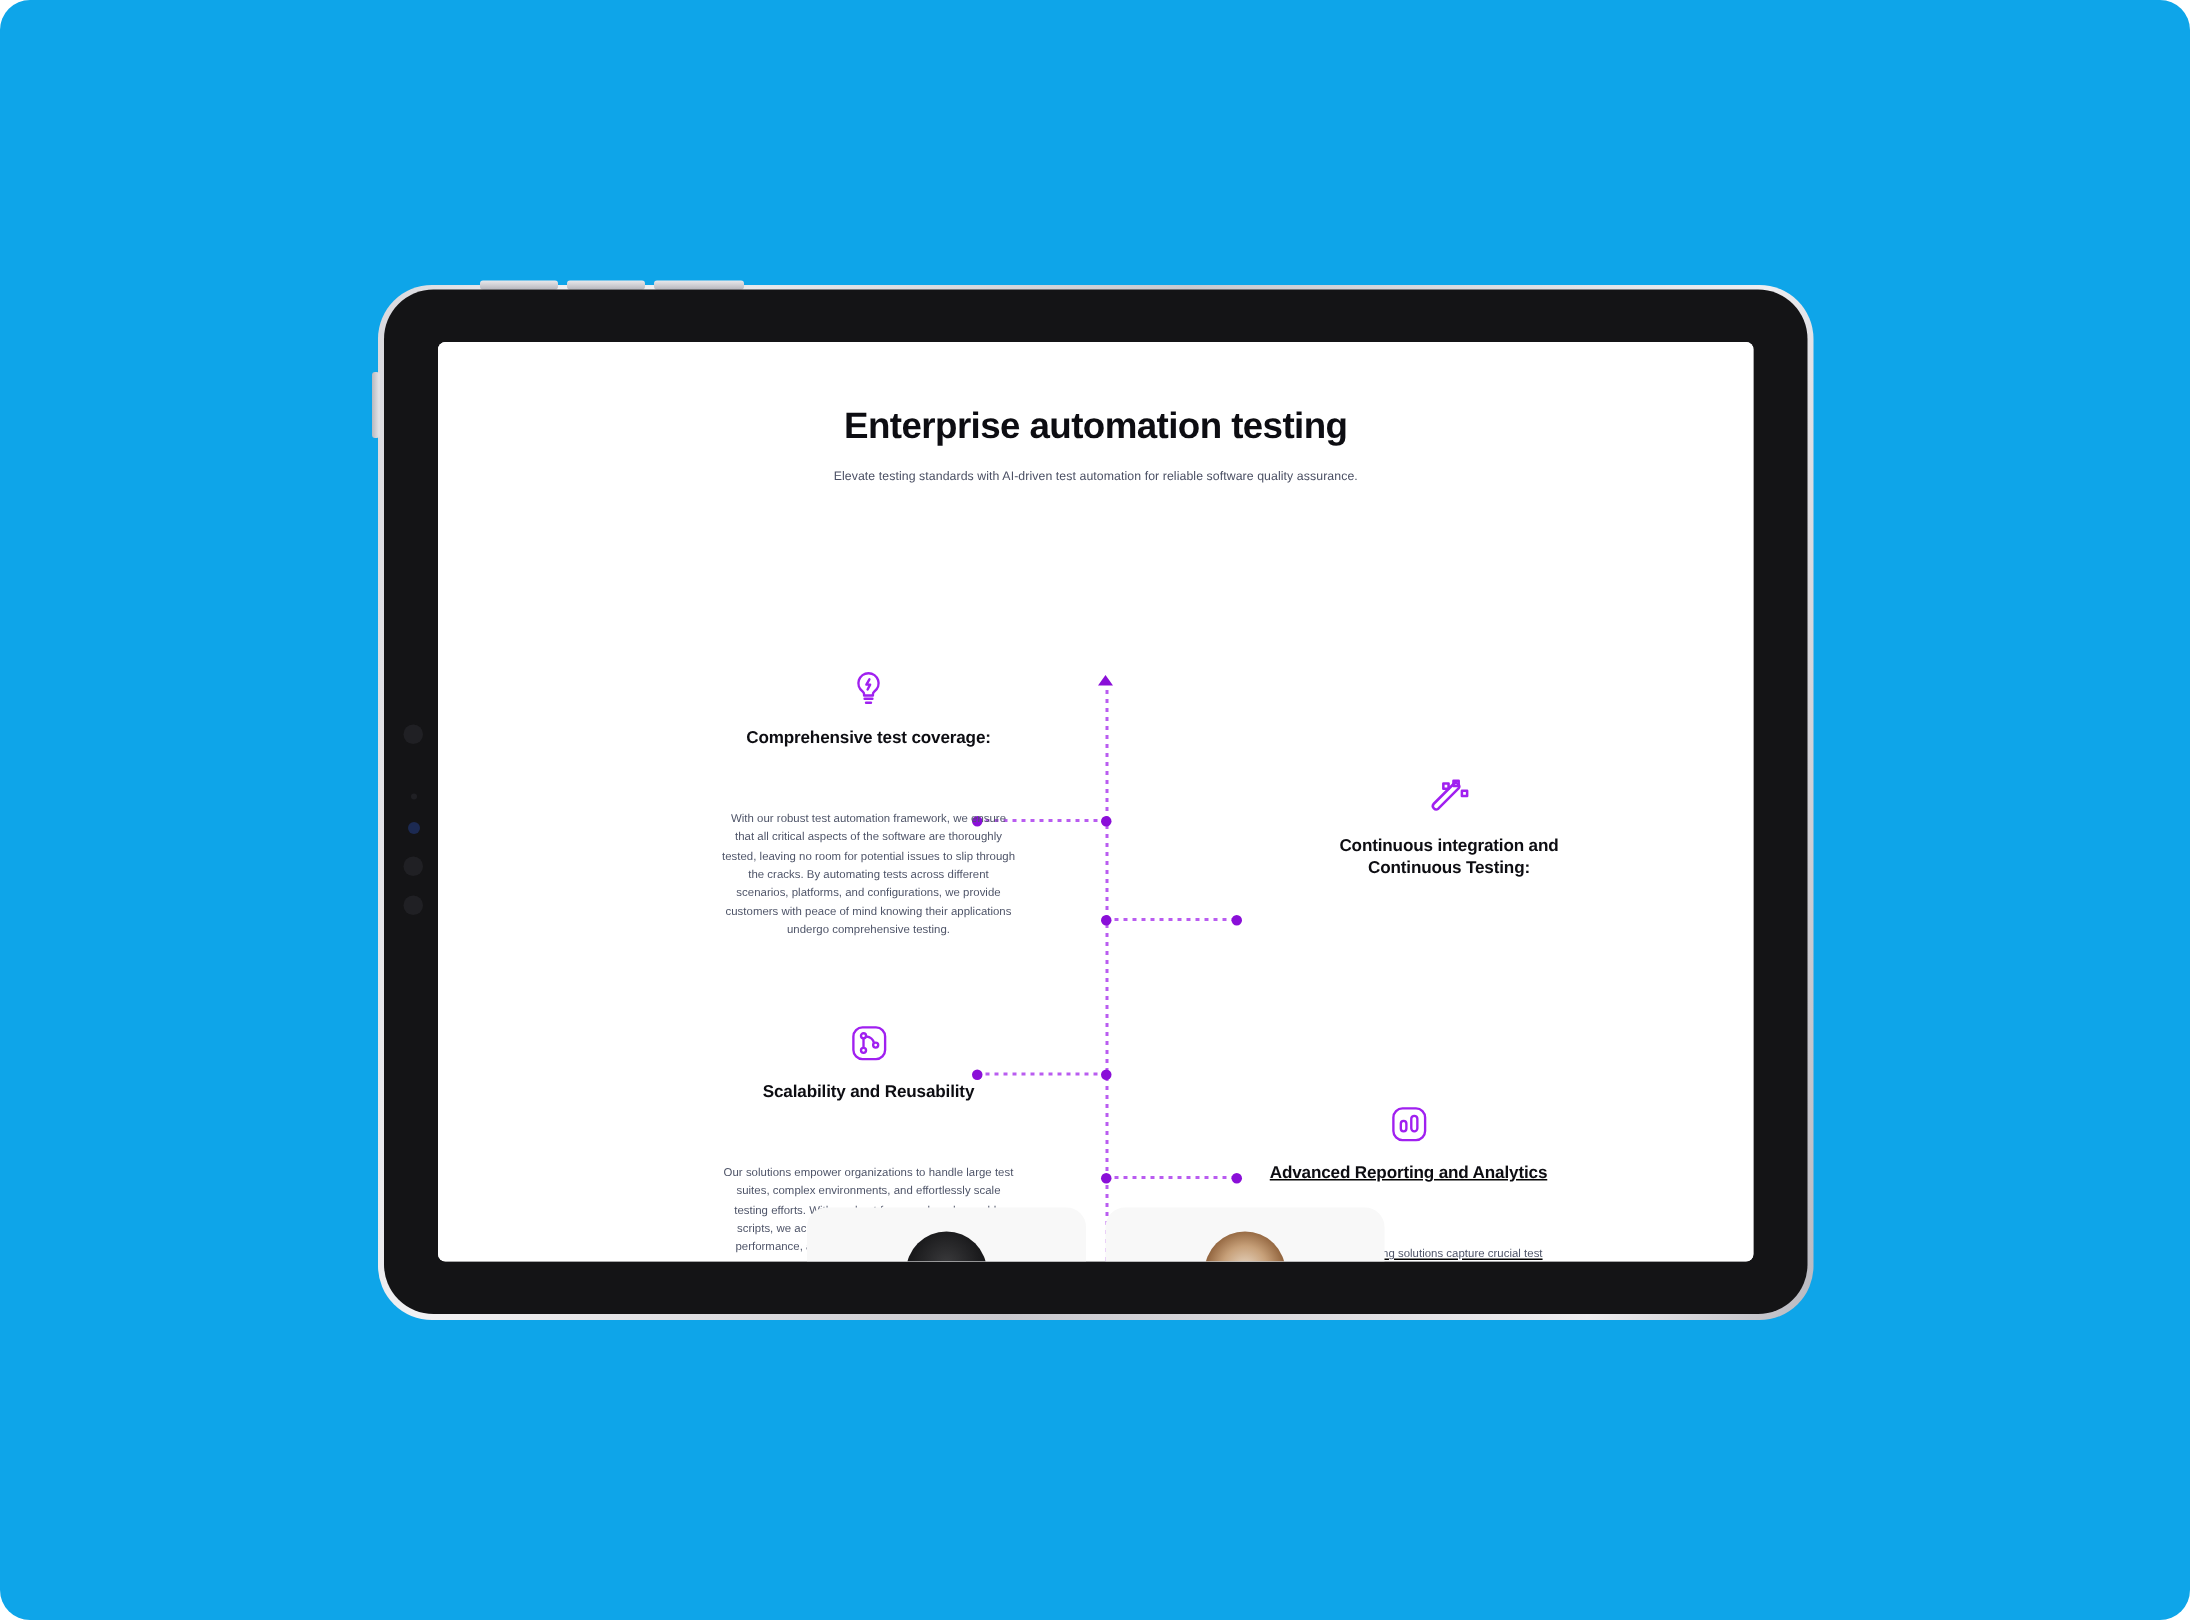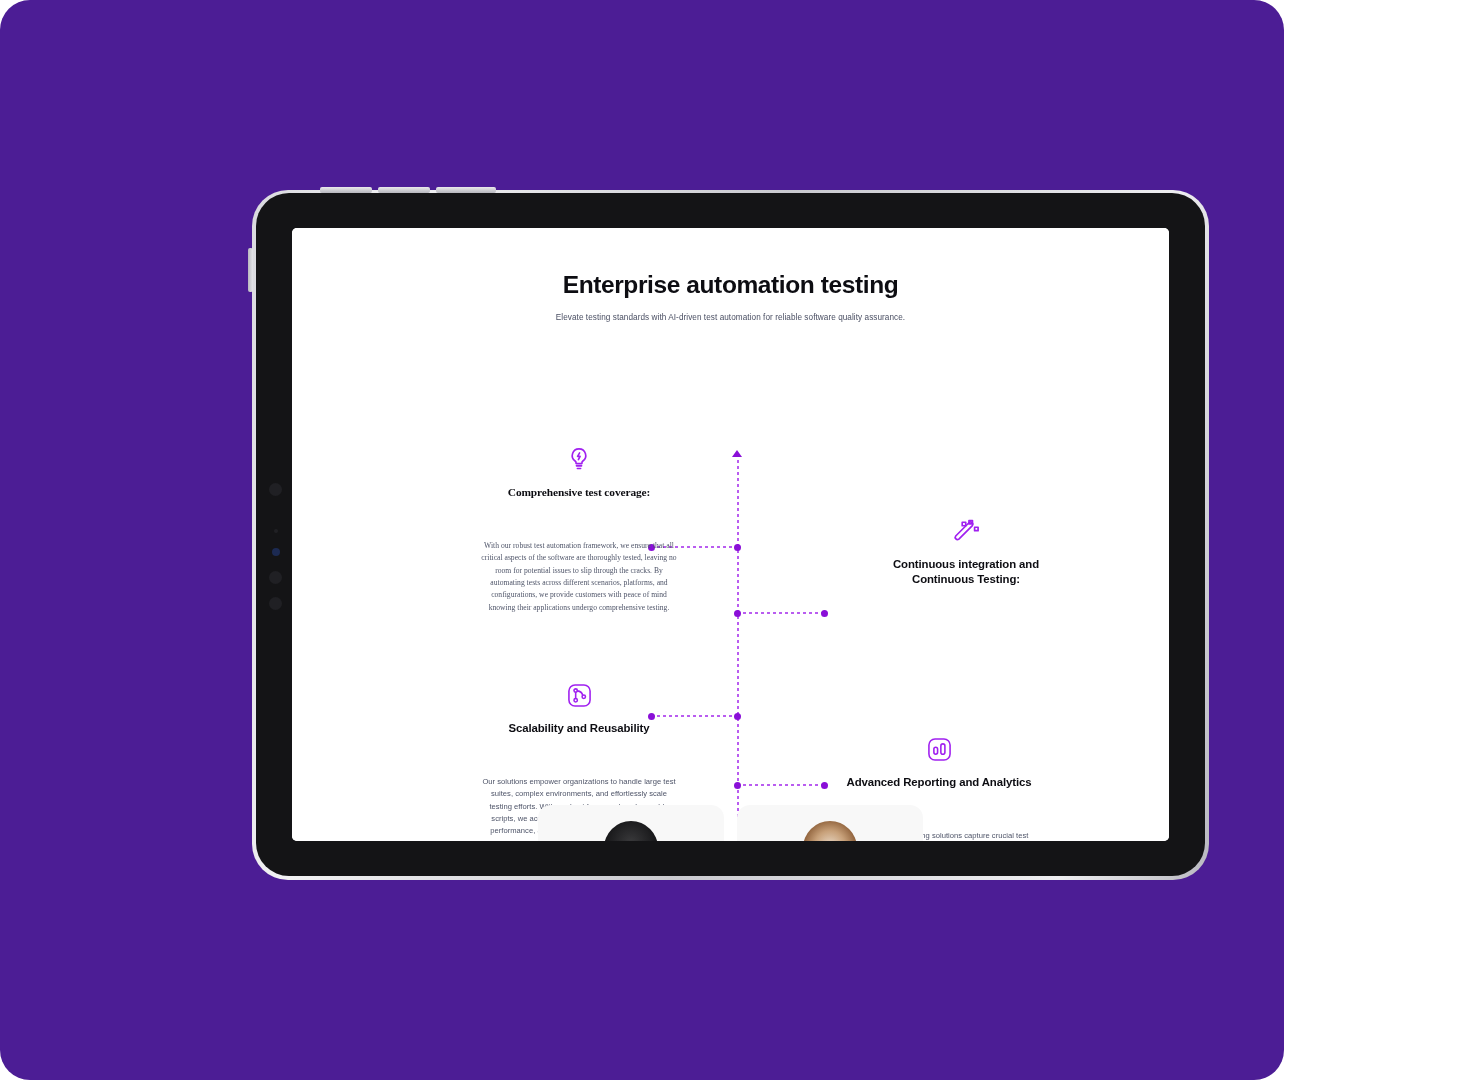--- a/index.html
+++ b/index.html
@@ -5,23 +5,23 @@
   * { margin:0; padding:0; box-sizing:border-box; }
   html, body {
     width:1460px; height:1080px;
     font-family:"Liberation Sans", sans-serif;
     background:#ffffff;
   }
 
   
   #stage{
     position:relative;
-    width:1284px; height:1080px;
-    background:#4c1d95;
-    border-radius:30px;
+    width:1460px; height:1080px;
+    background:#0ea5e9;
+    border-radius:20px;
     overflow:hidden;
   }
 
   
   #tablet{
     position:absolute;
     left:252px; top:190px;
     width:957px; height:690px;
   }
   .tablet-edge{
@@ -135,24 +135,24 @@
   .b3{ left:359px; top:371px; width:88px; }
   .n3a{ left:356px; top:368.5px; }
   .n3b{ left:442px; top:368.5px; }
   
   .b4{ left:445px; top:440px; width:88px; }
   .n4a{ left:442px; top:437.5px; }
   .n4b{ left:529px; top:437.5px; }
 
   
   .block{ position:absolute; width:204px; text-align:center; }
-  .blk1{ left:185px; top:100px;font-family:Liberation Serif, serif; }
+  .blk1{ left:185px; top:100px; }
   .blk2{ left:572px; top:172px; }
   .blk3{ left:185px; top:336px; }
-  .blk4{ left:545px; top:390px; }
+  .blk4{ left:545px; top:390px;text-decoration:underline; }
 
   .blk-icon{
     height:30px; margin-bottom:11px;
     display:flex; align-items:center; justify-content:center;
   }
   .blk-title{
     font-size:11.4px; font-weight:700; line-height:1.32;
     color:#0d0d12; letter-spacing:-0.1px;
     margin-bottom:13px;
   }

